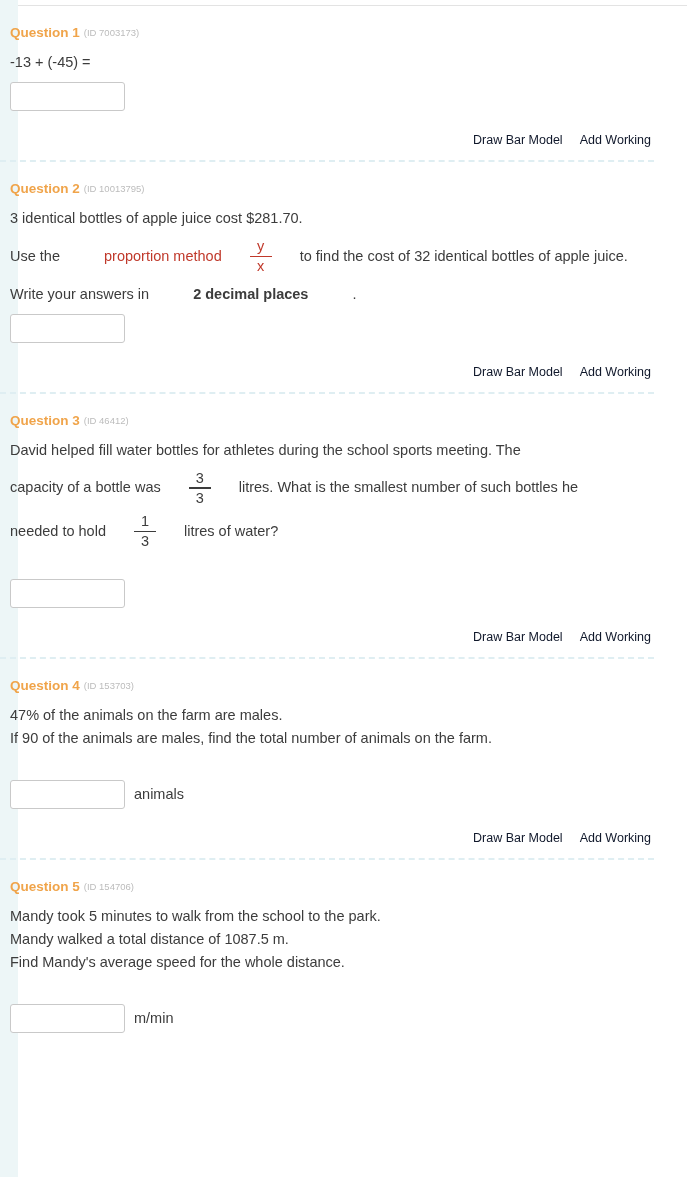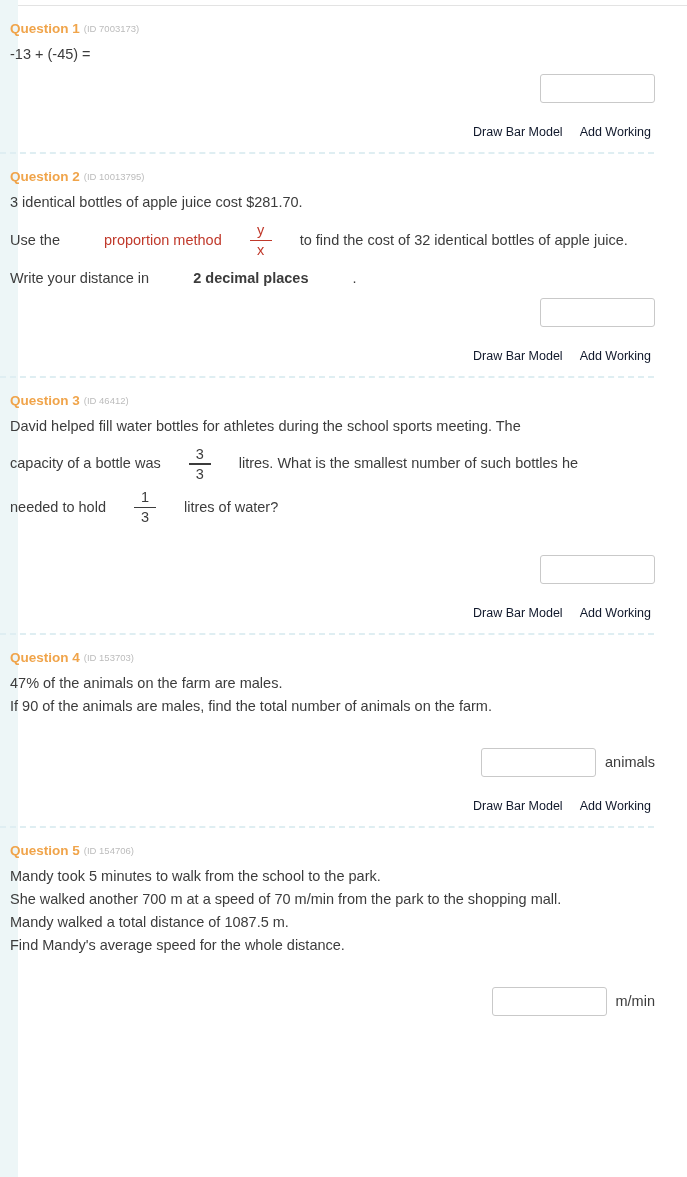--- a/index.html
+++ b/index.html
@@ -49,21 +49,21 @@
   }
   .q-divider {
     margin: 0 0 0 0;
     border: 0;
     border-top: 2px dashed #dfeef2;
     width: 654px;
     height: 0;
   }
   .q-head {
     font-size: 13.5px;
-    line-height: 18px;
+    line-height: 26px;
     margin: 0 0 4px 0;
     white-space: nowrap;
   }
   .q-title {
     color: #f0a44a;
     font-weight: bold;
     font-size: 13.5px;
   }
   .q-id {
     color: #bcbcbc;
@@ -111,21 +111,20 @@
     height: 1.5px;
     background: currentColor;
   }
   .frac .den { padding: 2px 3px 0 3px; }
   .frac.red { color: #c0392b; }
   .frac.dark { color: #3c3c3c; }
   .answer-row {
     display: flex;
     align-items: center;
     margin-top: 8px;
-    justify-content: flex-end;
   }
   .answer-input {
     width: 115px;
     height: 29px;
     border: 1px solid #c9c9c9;
     border-radius: 3px;
     background: #ffffff;
     outline: none;
     font-family: "Liberation Sans", sans-serif;
     font-size: 14px;
@@ -195,21 +194,21 @@
         <span class="hl-red">proportion method</span>
         <span class="frac red">
           <span class="num">y</span>
           <span class="bar"></span>
           <span class="den">x</span>
         </span>
         <span>to find the cost of 32 identical bottles of apple juice.</span>
       </div>
       <div class="gap-line"></div>
       <div class="q-line flow">
-        <span>Write your distance in</span>
+        <span>Write your answers in</span>
         <span>&nbsp;</span>
         <span class="bold">2 decimal places</span>
         <span>&nbsp;</span>
         <span>.</span>
       </div>
     </div>
     <div class="answer-row">
       <input class="answer-input" type="text" value="" style="">
     </div>
     <div class="spacer-lg"></div>
@@ -282,21 +281,20 @@
     <div class="spacer-md"></div>
   </div>
   <hr class="q-divider">
 
   <div class="question">
     <div class="q-head">
       <span class="q-title">Question 5</span><span class="q-id">(ID 154706)</span>
     </div>
     <div class="q-body">
       <div class="q-line">Mandy took 5 minutes to walk from the school to the park.</div>
-      <div class="q-line">She walked another 700 m at a speed of 70 m/min from the park to the shopping mall.</div>
       <div class="q-line">Mandy walked a total distance of 1087.5 m.</div>
       <div class="q-line">Find Mandy's average speed for the whole distance.</div>
     </div>
     <div class="spacer-lg"></div>
     <div class="answer-row">
       <input class="answer-input" type="text" value="" style="">
       <span class="answer-unit">m/min</span>
     </div>
   </div>
 

